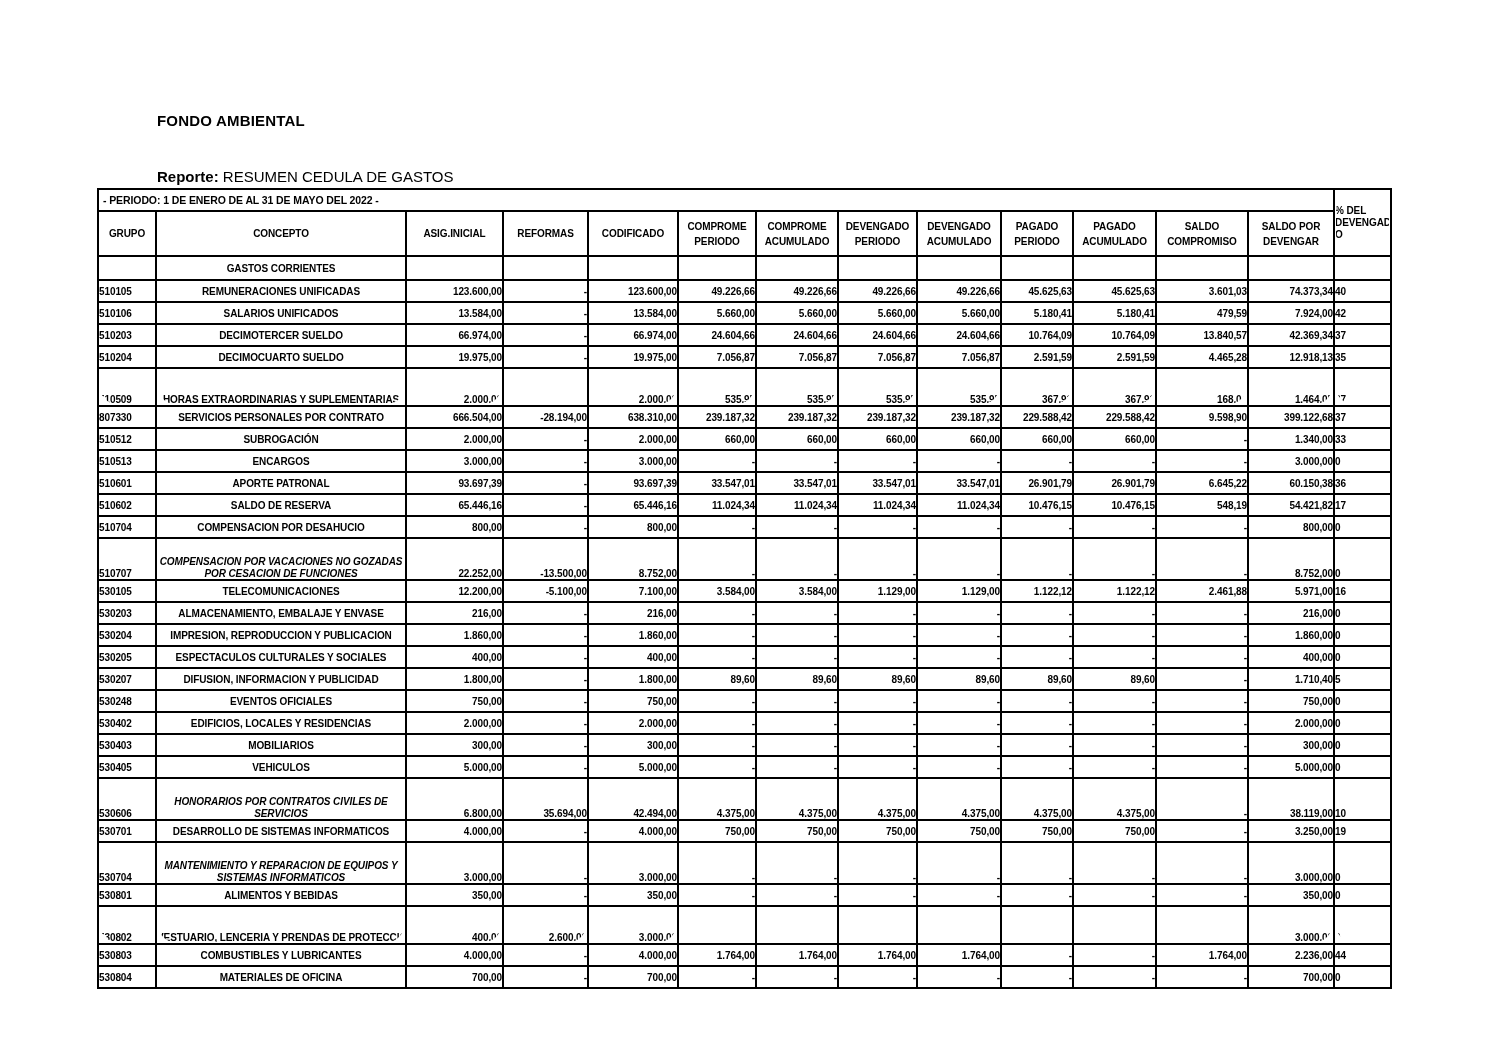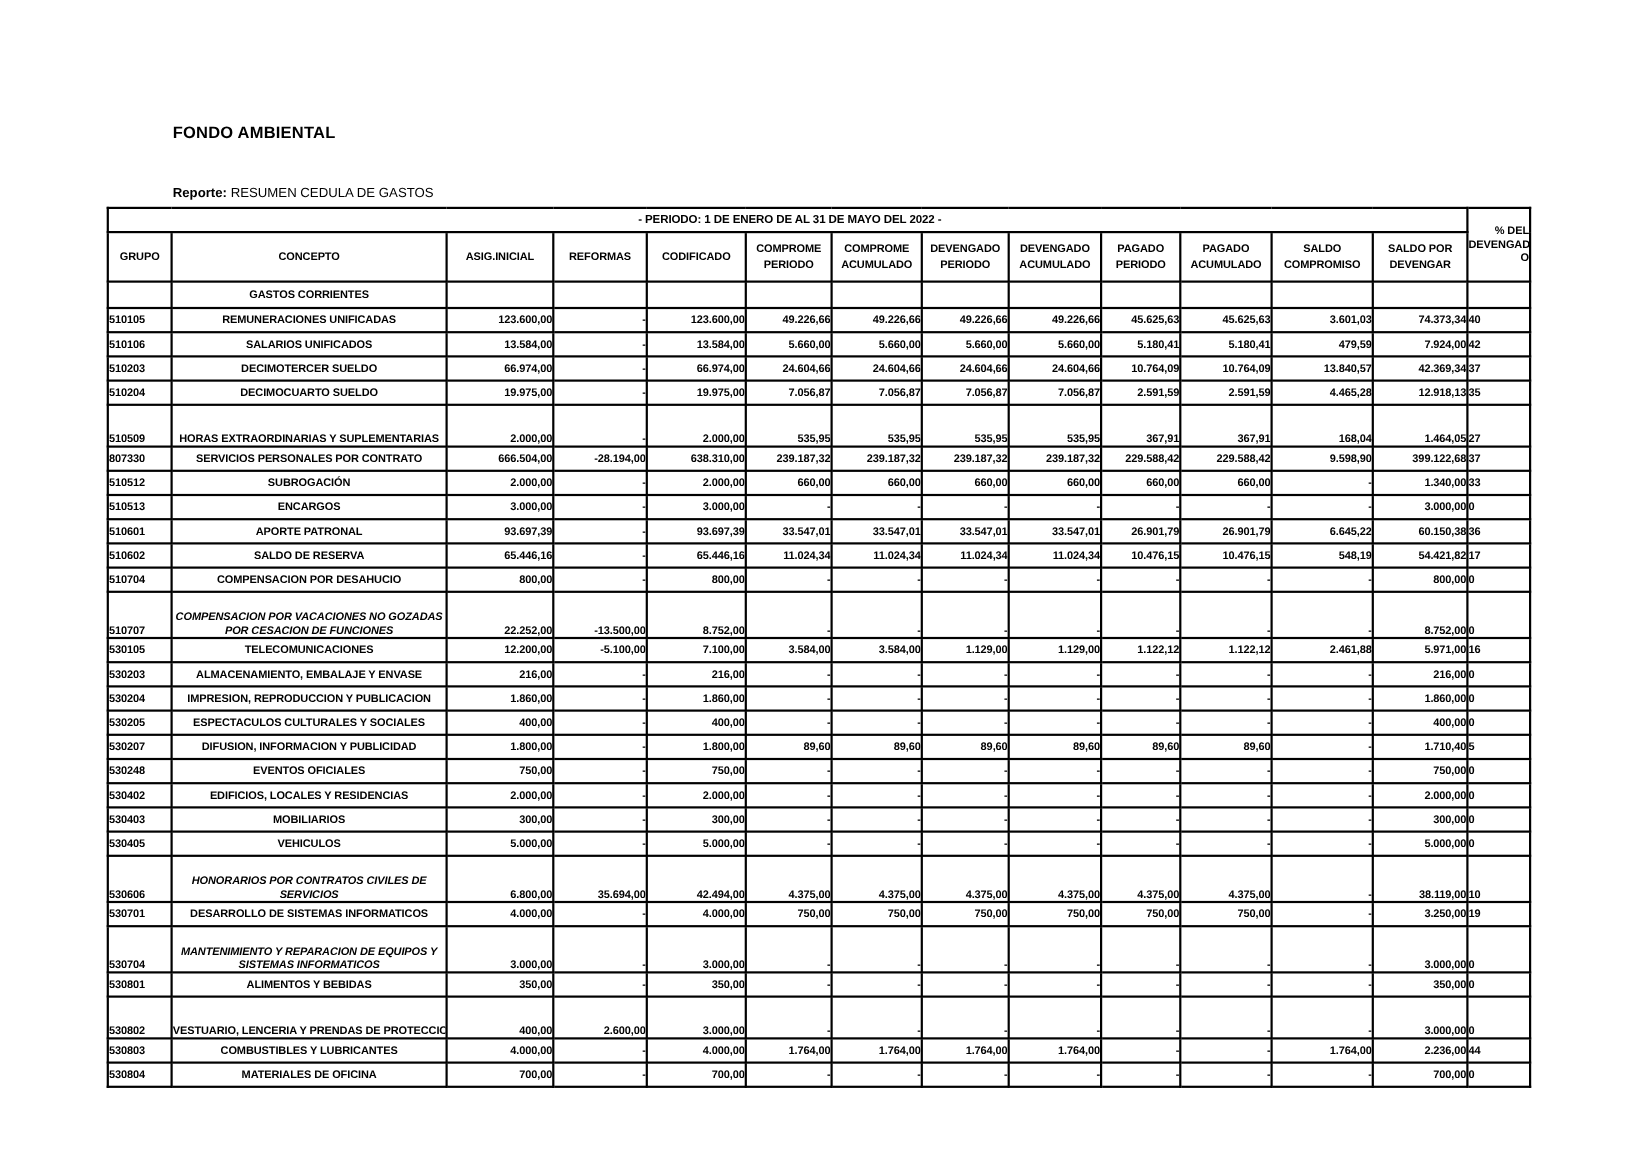--- a/index.html
+++ b/index.html
@@ -23,21 +23,21 @@
     left: 157px;
     top: 112px;
     font-size: 15px;
     font-weight: bold;
     letter-spacing: 0.2px;
   }
   #report-line {
     position: absolute;
     left: 157px;
     top: 168px;
-    font-size: 12px;
+    font-size: 15px;
   }
   #report-line .lbl { font-weight: bold; }
   #report-line .val { font-weight: normal; }
 
   #table-wrap {
     position: absolute;
     left: 97px;
     top: 188px;
   }
   table.report {
@@ -65,40 +65,41 @@
   col.c-dp      { width: 79px; }
   col.c-da      { width: 84px; }
   col.c-pp      { width: 72px; }
   col.c-pa      { width: 83px; }
   col.c-sc      { width: 92px; }
   col.c-spd     { width: 86px; }
   col.c-pct     { width: 57px; }
 
   tr.periodo-row td {
     height: 20px;
-    text-align: center;
+    text-align: left;
     padding-left: 4px;
     font-size: 10.5px;
   }
   th.pct-header {
-    text-align: right;
+    text-align: left;
     font-size: 9px;
     line-height: 12px;
     vertical-align: middle;
     white-space: normal;
+    border-radius: 22px;
   }
   tr.colhead-row th {
     height: 43px;
     text-align: center;
     vertical-align: middle;
     line-height: 15px;
   }
   tr.row-section td { height: 22px; }
   tr.row-normal  td { height: 20px; }
-  tr.row-tall1   td { height: 36px; vertical-align: bottom; }
+  tr.row-tall1   td { height: 36px; vertical-align: bottom; border-radius: 19px; }
   tr.row-tall2   td { height: 40px; vertical-align: bottom; }
   tr.row-tall2 td.cell-concepto {
     white-space: normal;
     line-height: 11.5px;
     font-style: italic;
   }
   td.cell-grupo   { padding-right: 2px; }
   td.cell-concepto{ text-align: center;  padding-left: 3px; }
   td.cell-num     { text-align: right; padding-right: 3px; }
   td.cell-pct     { }

